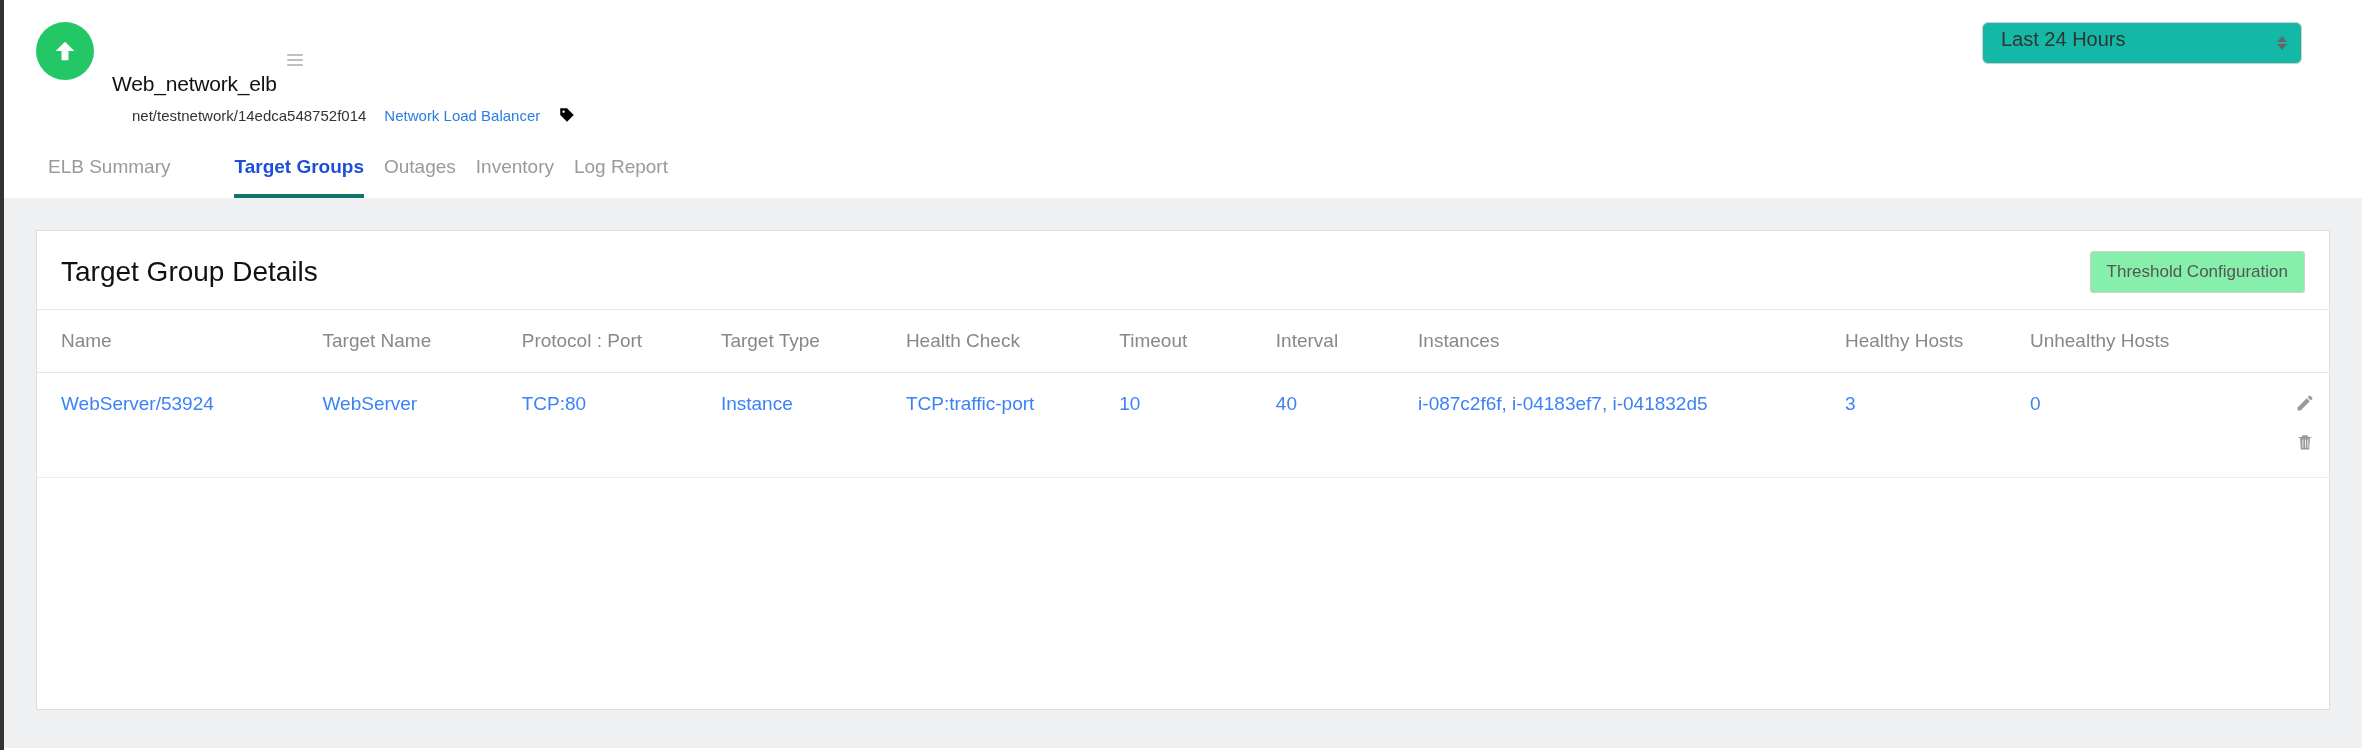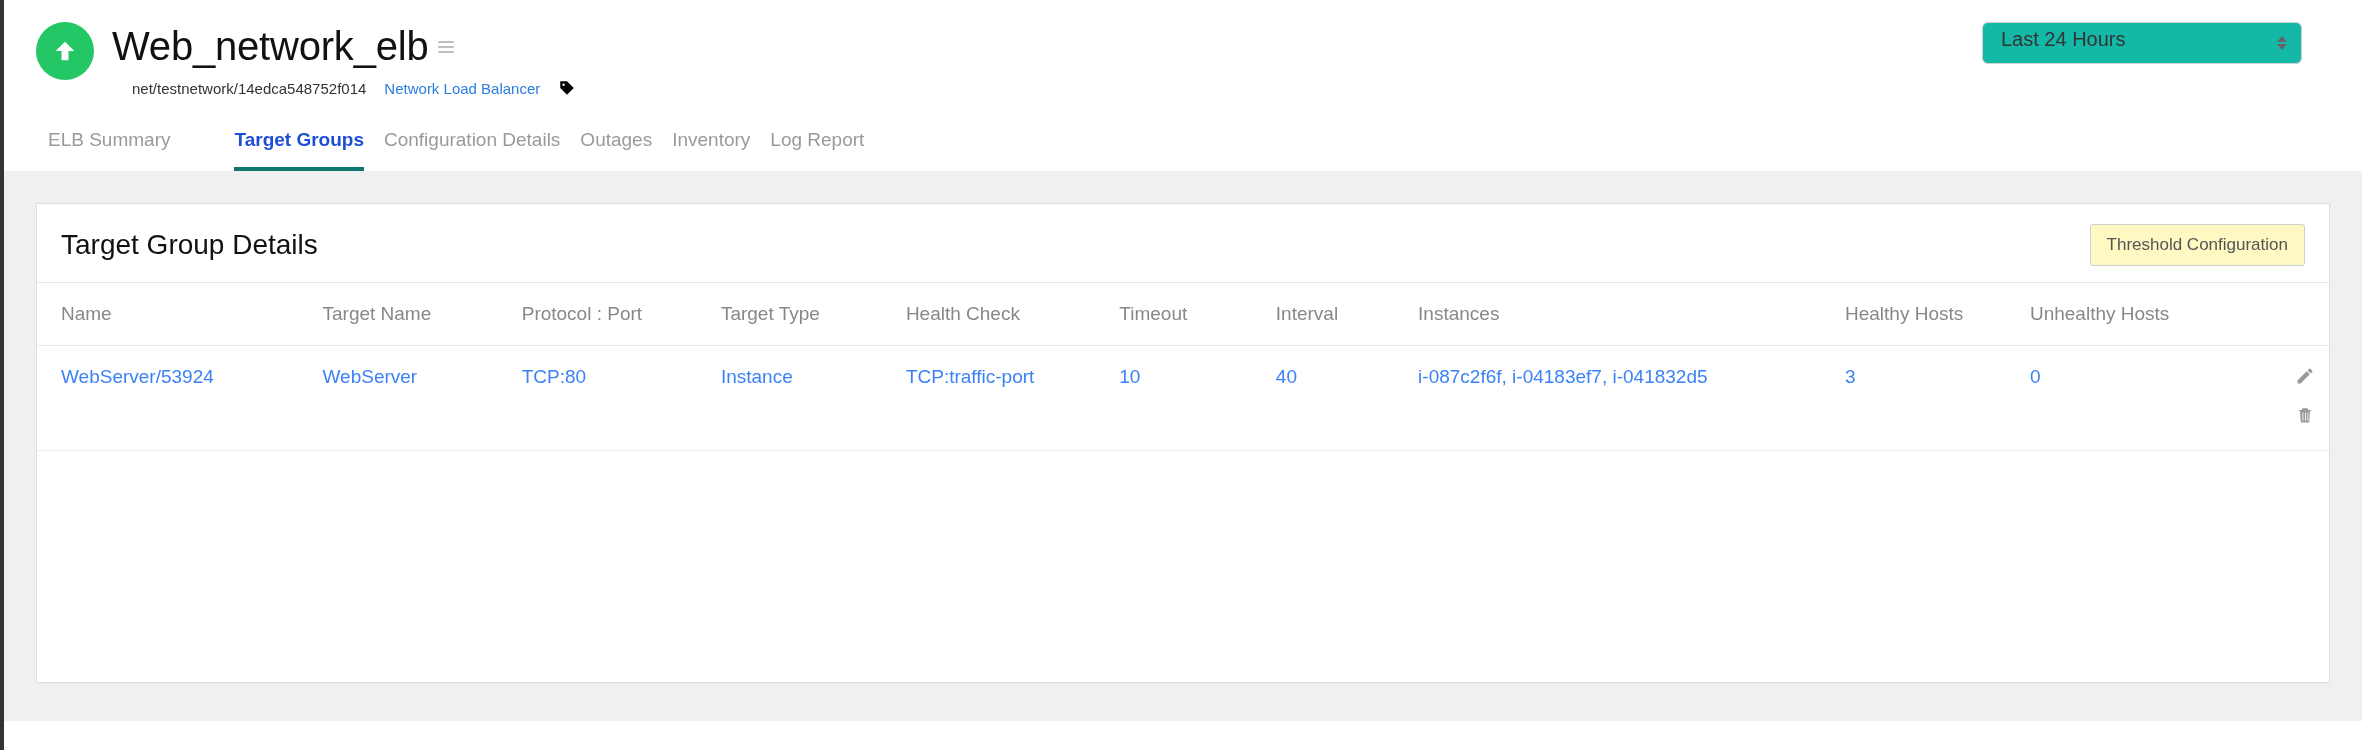--- a/index.html
+++ b/index.html
@@ -26,21 +26,21 @@
   .header-left { display: flex; align-items: flex-start; gap: 18px; }
   .status-circle {
     width: 58px; height: 58px; border-radius: 50%;
     background: #23c765;
     display: flex; align-items: center; justify-content: center;
     flex-shrink: 0;
   }
   .status-circle svg { width: 28px; height: 28px; }
   .title-block { padding-top: 2px; }
   .title-row { display: flex; align-items: center; gap: 10px; }
-  .page-title { font-size: 40px; font-weight: 400; color: #111; letter-spacing: -0.2px; }
+  .page-title { font-size: 21px; font-weight: 400; color: #111; letter-spacing: -0.2px; margin-top: 48px; }
   .hamburger-mini {
     display: inline-flex; flex-direction: column; gap: 3px;
     cursor: pointer;
   }
   .hamburger-mini span {
     width: 16px; height: 2px; background: #bfbfbf; border-radius: 1px;
   }
   .sub-row {
     margin-top: 10px;
     display: flex; align-items: center; gap: 18px;
@@ -101,21 +101,21 @@
     min-height: 480px;
   }
   .panel-head {
     display: flex; justify-content: space-between; align-items: center;
     padding: 0 24px 16px 24px;
     border-bottom: 1px solid #e8e8e8;
   }
   .panel-title { font-size: 28px; font-weight: 400; color: #111; }
   .btn-outline {
     border: 1px solid #cfcfcf;
-    background: #fef9c3;
+    background: #86efac;
     color: #555;
     font-size: 17px;
     padding: 10px 16px;
     border-radius: 3px;
     cursor: pointer;
   }
   table.tg { width: 100%; border-collapse: collapse; }
   table.tg th, table.tg td {
     text-align: left;
     padding: 20px 14px;
@@ -179,21 +179,20 @@
       <span class="arrows">
         <span class="up"></span>
           <span class="down"></span>
       </span>
     </div>
   </div>
 
   <div class="tabs">
     <div class="tab">ELB Summary</div>
     <div class="tab active">Target Groups</div>
-    <div class="tab">Configuration Details</div>
     <div class="tab">Outages</div>
     <div class="tab">Inventory</div>
     <div class="tab">Log Report</div>
   </div>
 
   <div class="content-bg">
     <div class="panel">
       <div class="panel-head">
         <div class="panel-title">Target Group Details</div>
         <button class="btn-outline">Threshold Configuration</button>

